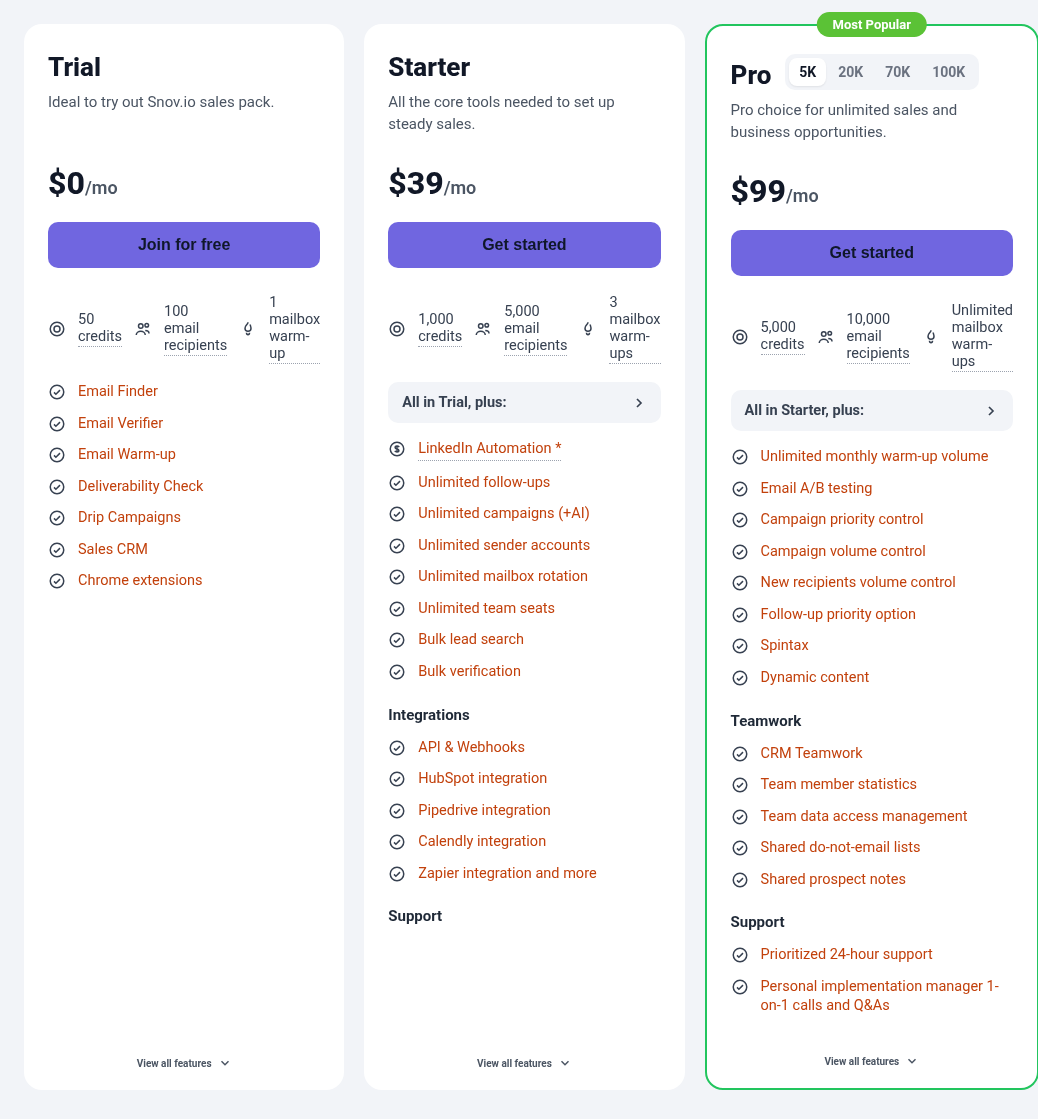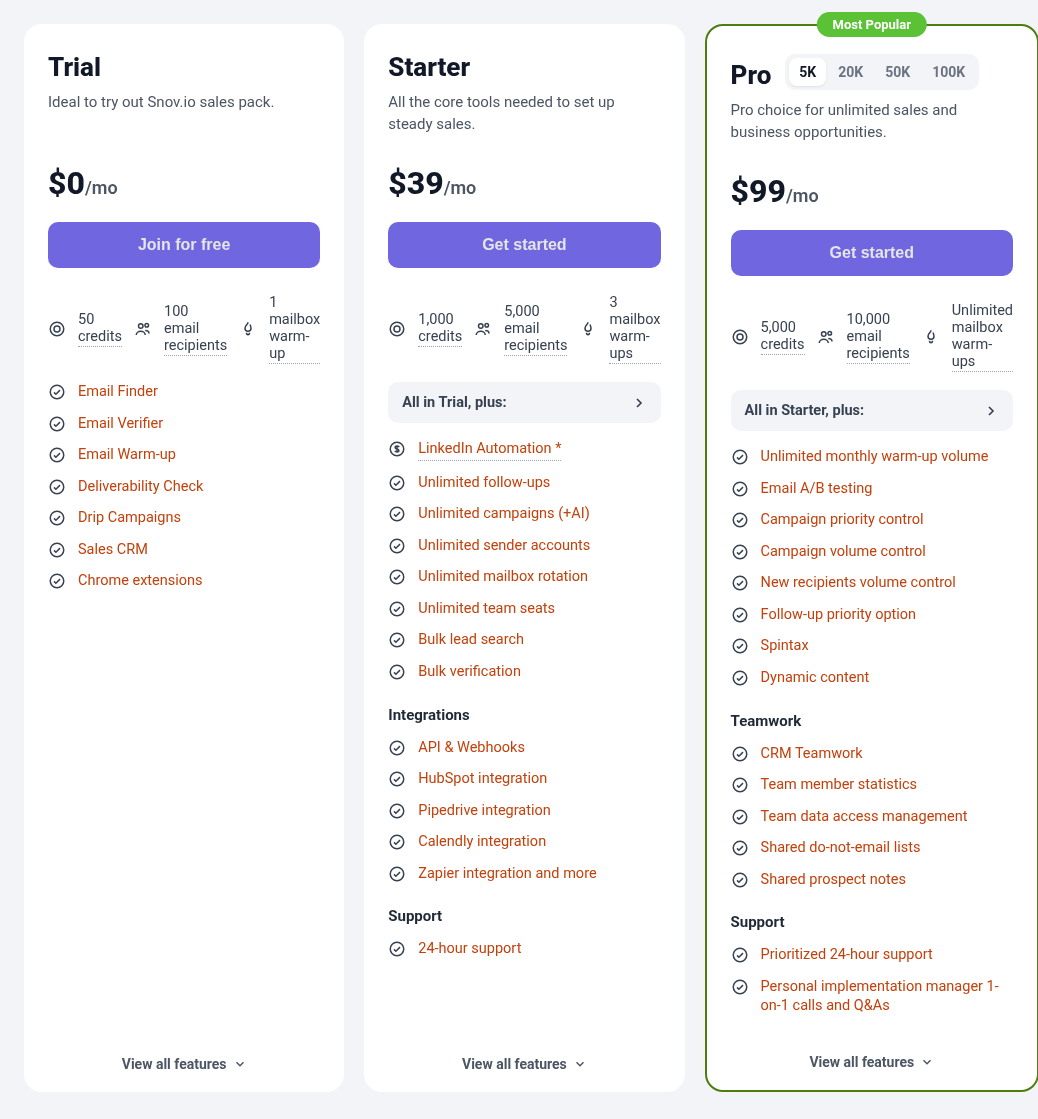--- a/index.html
+++ b/index.html
@@ -18,21 +18,21 @@
   .plan-card {
     background: #fff;
     border-radius: 18px;
     padding: 28px 24px 20px 24px;
     flex: 1;
     display: flex;
     flex-direction: column;
     position: relative;
   }
   .plan-card.highlighted {
-    border: 2px solid #4d7c0f;
+    border: 2px solid #22c55e;
   }
   .badge {
     position: absolute;
     top: -14px;
     left: 50%;
     transform: translateX(-50%);
     background: #5bc236;
     color: #fff;
     font-weight: 700;
     font-size: 13px;
@@ -84,21 +84,21 @@
     font-weight:800;
     color:#111827;
   }
   .price-per {
     font-size:18px;
     font-weight:600;
     color:#4b5563;
   }
   .cta-btn {
     background:#7066e0;
-    color:#e5e5e5;
+    color:#0f172a;
     border:none;
     border-radius:10px;
     padding:14px 16px;
     font-size:16px;
     font-weight:700;
     cursor:pointer;
     width:100%;
     margin-bottom:26px;
   }
   .metrics {
@@ -167,21 +167,21 @@
     color:#1f2937;
     font-size:15px;
     margin:6px 0 14px 0;
   }
   .view-all {
     margin-top:auto;
     padding-top:20px;
     text-align:center;
     color:#4b5563;
     font-weight:700;
-    font-size:14px;
+    font-size:10px;
     cursor:pointer;
     display:flex;
     align-items:center;
     justify-content:center;
     gap:6px;
   }
   svg { display:block; }
 </style>
 </head>
 <body>
@@ -461,48 +461,37 @@
           <span>
             <svg class="check-icon" viewBox="0 0 24 24" fill="none" stroke="currentColor" stroke-width="2">
               <circle cx="12" cy="12" r="9"></circle>
               <path d="M8 12.5l2.5 2.5L16 9.5"></path>
             </svg>
           </span>
           <span class="txt">Zapier integration and more</span>
         </div>
       </div>
       <div class="section-title">Support</div>
-      <div class="feature-list">
-        <div class="feature">
-          <span>
-            <svg class="check-icon" viewBox="0 0 24 24" fill="none" stroke="currentColor" stroke-width="2">
-              <circle cx="12" cy="12" r="9"></circle>
-              <path d="M8 12.5l2.5 2.5L16 9.5"></path>
-            </svg>
-          </span>
-          <span class="txt">24-hour support</span>
-        </div>
-      </div>
       <div class="view-all">
         <span>View all features</span>
         <span>
           <svg width="14" height="14" viewBox="0 0 24 24" fill="none" stroke="currentColor" stroke-width="2.5">
             <path d="M6 9l6 6 6-6"></path>
           </svg>
         </span>
       </div>
     </div>
     <div class="plan-card highlighted">
       <div class="badge">Most Popular</div>
       <div class="plan-header-row">
         <div class="plan-title">Pro</div>
         <div class="tier-tabs">
           <div class="tier-tab active">5K</div>
           <div class="tier-tab">20K</div>
-          <div class="tier-tab">50K</div>
+          <div class="tier-tab">70K</div>
           <div class="tier-tab">100K</div>
         </div>
       </div>
       <div class="plan-desc">Pro choice for unlimited sales and business opportunities.</div>
       <div class="price-row"><span class="price-amt">$99</span><span class="price-per">/mo</span></div>
       <button class="cta-btn">Get started</button>
       <div class="metrics">
         <div class="metric">
           <span>
             <svg class="mini-icon" viewBox="0 0 24 24" fill="none" stroke="currentColor" stroke-width="2">

